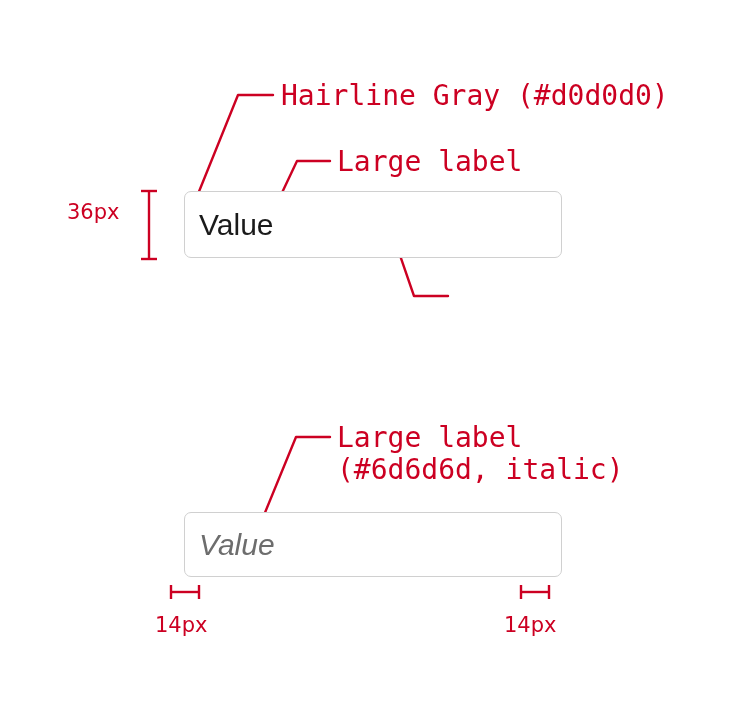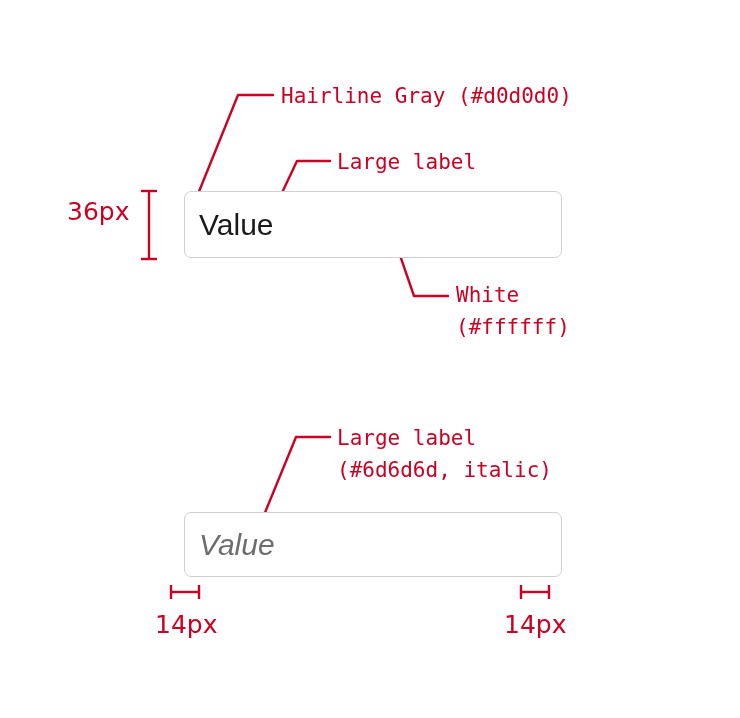--- a/index.html
+++ b/index.html
@@ -30,32 +30,32 @@
     width: 740px;
     height: 718px;
     pointer-events: none;
   }
 
   
   .anno {
     position: absolute;
     color: #cc0022;
     font-family: "DejaVu Sans Mono", monospace;
-    font-size: 21px;
+    font-size: 28px;
     line-height: 32px;
     white-space: pre;
     letter-spacing: 0px;
   }
 
   
   .dim-label {
     position: absolute;
     color: #cc0022;
     font-family: "DejaVu Sans", sans-serif;
-    font-size: 25px;
+    font-size: 21px;
     line-height: 26px;
     white-space: pre;
   }
 
   
   .field-box {
     position: absolute;
     box-sizing: border-box;
     background: #ffffff;
     border: 1px solid #d0d0d0;
@@ -131,22 +131,20 @@
   </div>
 
   <div class="field-box" id="field-placeholder-box">
     <span class="field-placeholder">Value</span>
   </div>
 
   <div class="anno" id="anno-hairline">Hairline Gray (#d0d0d0)</div>
 
   <div class="anno" id="anno-large-top">Large label</div>
 
-  <div class="anno" id="anno-white">White
-(#ffffff)</div>
 
   <div class="anno" id="anno-large-bot">Large label
 (#6d6d6d, italic)</div>
 
   <div class="dim-label" id="dim-36px">36px</div>
 
   <div class="dim-label" id="dim-14px-left">14px</div>
 
   <div class="dim-label" id="dim-14px-right">14px</div>
 

